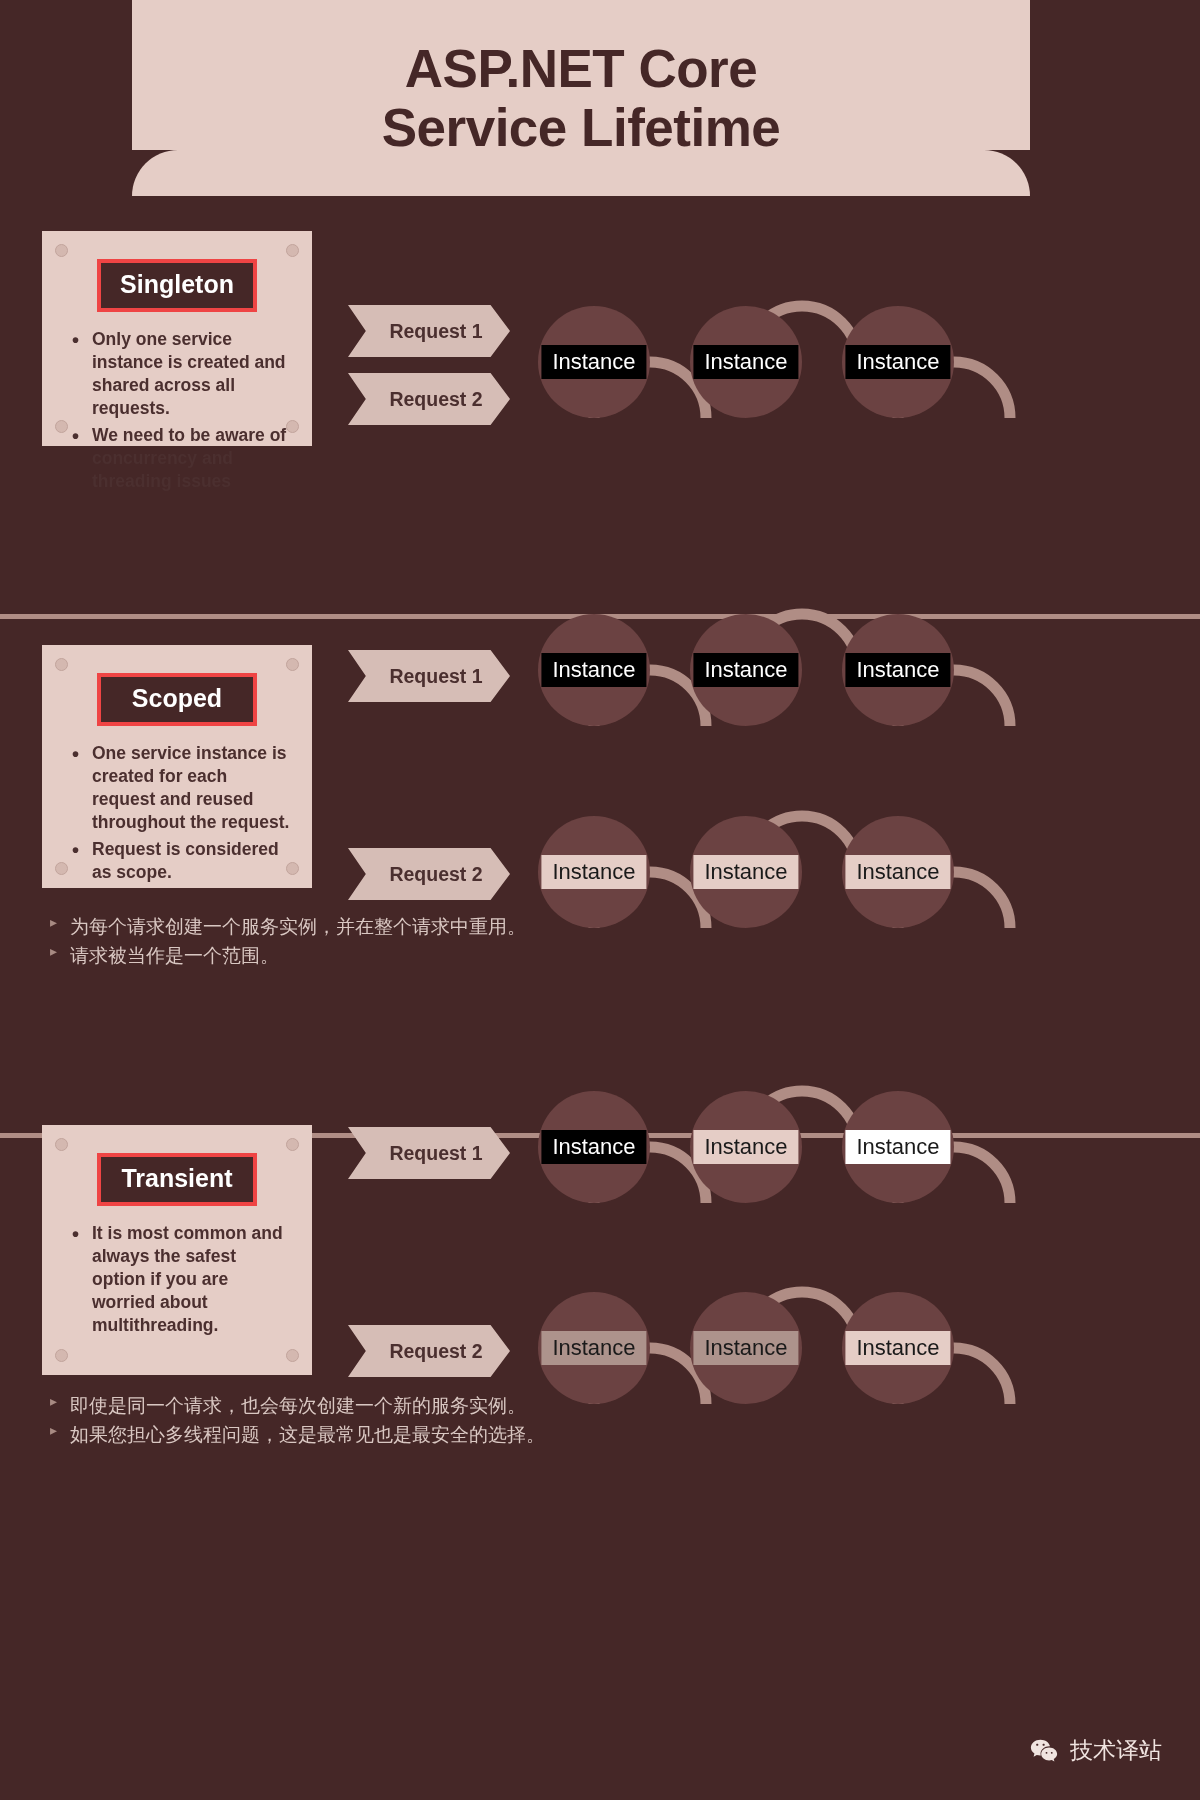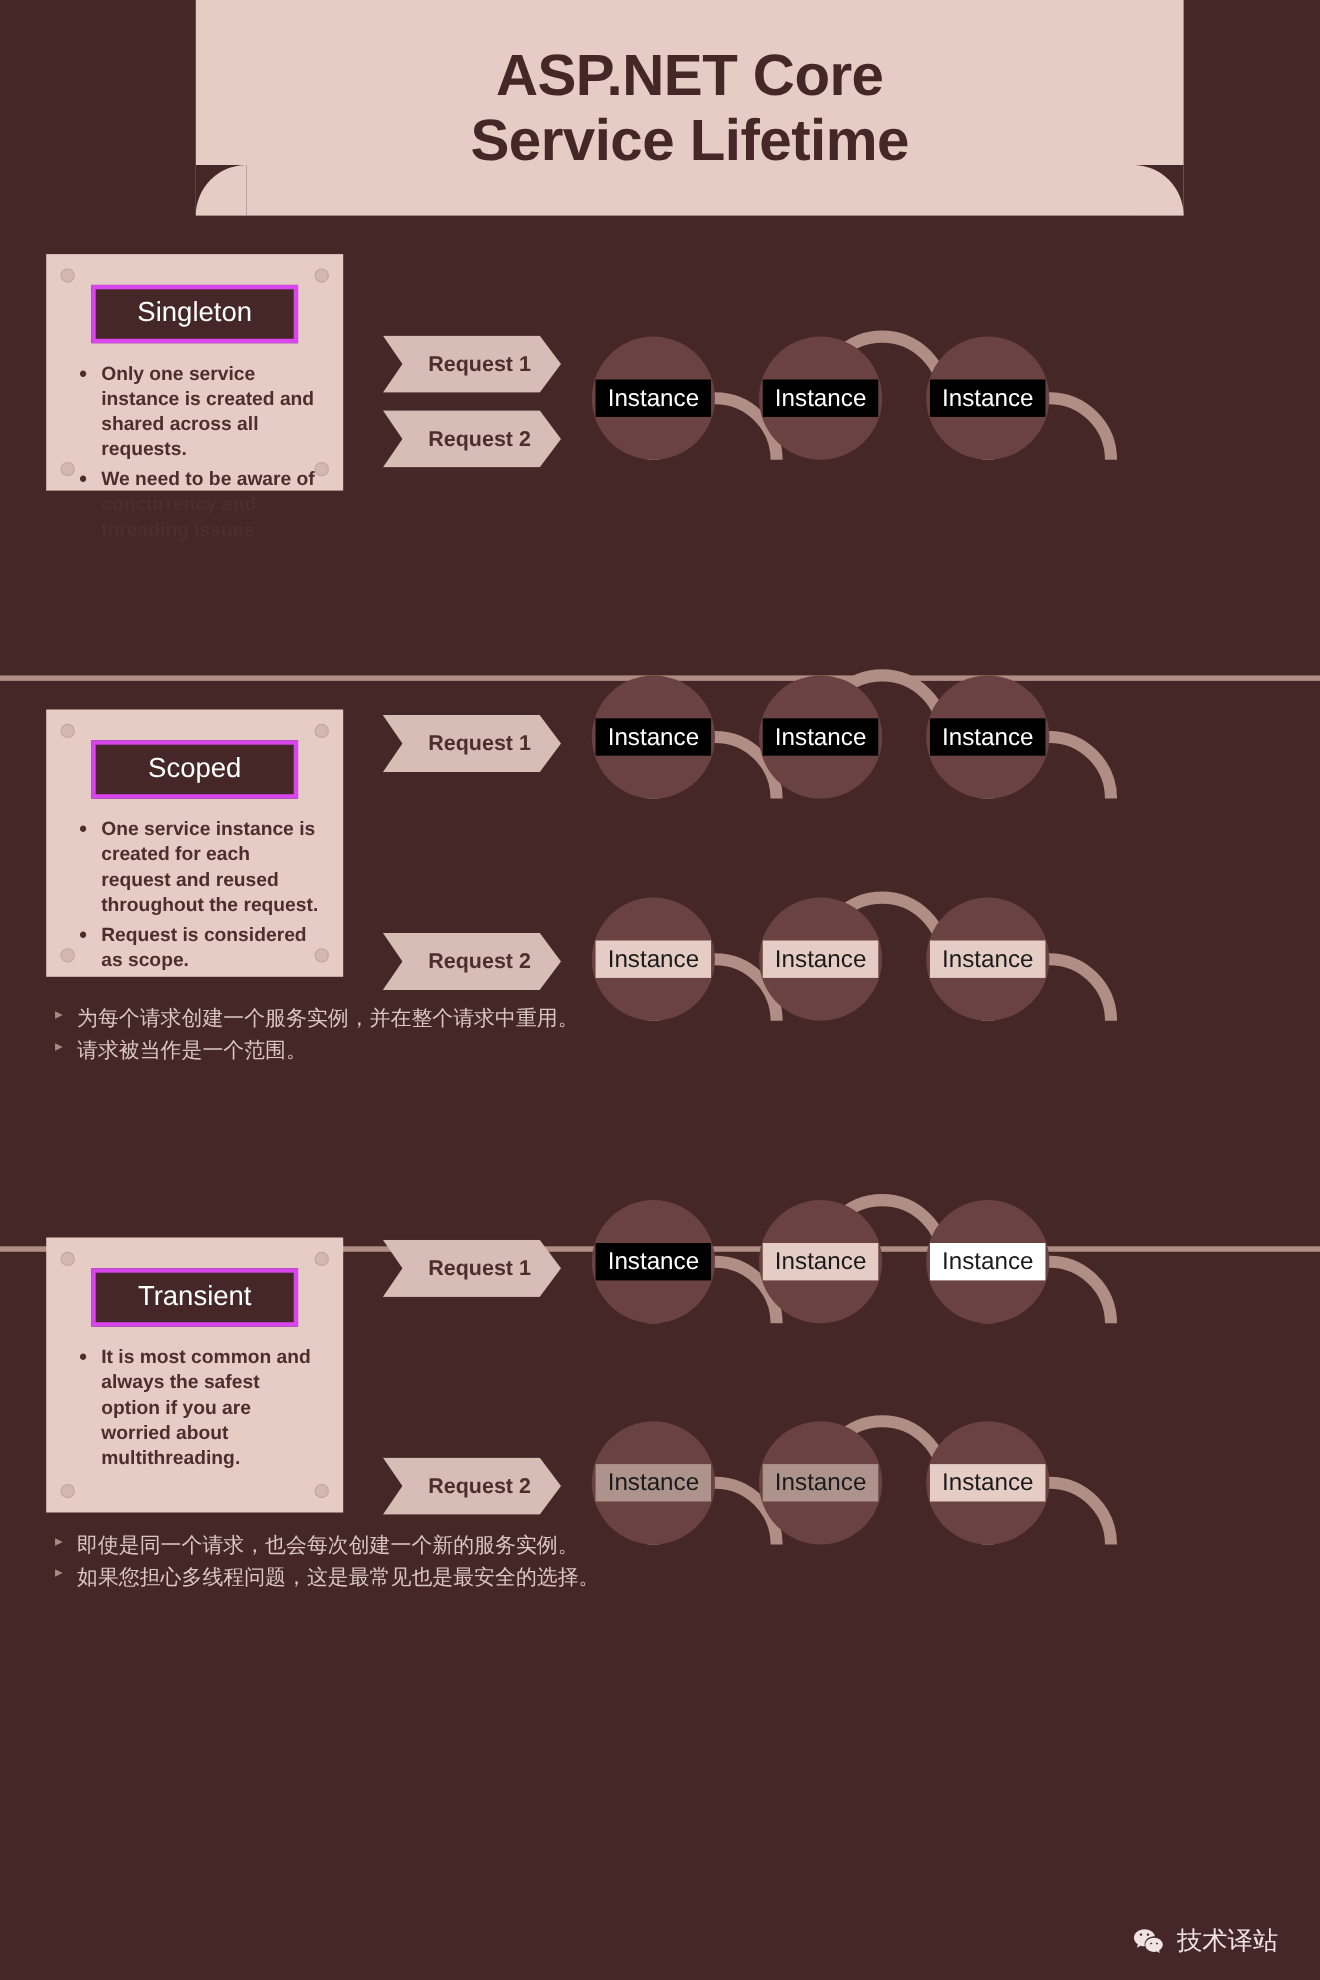--- a/index.html
+++ b/index.html
@@ -2,21 +2,21 @@
 <html><head>
 <meta charset="utf-8">
 <style>
   * { margin:0; padding:0; box-sizing:border-box; }
   html, body {
     width:1200px; height:1800px;
     background:#452727;
     font-family:"Liberation Sans", sans-serif;
     overflow:hidden;
   }
-  .page { position:relative; width:1200px; height:1800px; background:#452727;padding-left:46px; }
+  .page { position:relative; width:1200px; height:1800px; background:#452727; }
 
   
   .header-wrap { position:relative; width:1200px; height:196px; }
   .header-banner {
     position:absolute; left:132px; top:0; width:898px; height:196px;
     background:#e5cdc6;
   }
   .hdr-corner {
     position:absolute; width:46px; height:46px; background:#452727; top:150px;
   }
@@ -51,24 +51,24 @@
     position:absolute; width:13px; height:13px; border-radius:50%;
     background:#d4b8b0; border:1px solid #c2a49c;
   }
   .card-dot.tl { left:13px; top:13px; }
   .card-dot.tr { right:13px; top:13px; }
   .card-dot.bl { left:13px; bottom:13px; }
   .card-dot.br { right:13px; bottom:13px; }
 
   .card-title {
     margin:10px auto 16px auto;
-    background:#452727; border:4px solid #d946ef;
-    color:#ffffff; font-size:25px; font-weight:normal;
+    background:#452727; border:4px solid #ef4444;
+    color:#ffffff; font-size:25px; font-weight:bold;
     text-align:center; padding:7px 0 9px 0;
-    width:188px;
+    width:160px;
   }
   .card-list { list-style:none; padding-left:6px; }
   .card-list li {
     position:relative; padding-left:22px; margin-bottom:4px;
     color:#4b2f2f; font-size:17.5px; font-weight:bold; line-height:1.31;
   }
   .card-list li::before {
     content:"\2022"; position:absolute; left:2px; top:-1px;
     font-size:20px; color:#4b2f2f;
   }
@@ -112,21 +112,21 @@
   }
   .inst-black { background:#000000; color:#ffffff; }
   .inst-pink  { background:#e5cdc6; color:#1a1a1a; }
   .inst-white { background:#ffffff; color:#1a1a1a; }
   .inst-dark  { background:#ad938c; color:#1a1a1a; }
 
   .arcs { position:absolute; left:0; top:0; width:500px; height:160px; }
 
   
   .footer {
-    position:absolute; right:38px; bottom:20px;
+    position:absolute; right:38px; bottom:34px;
     display:flex; align-items:center; gap:11px;
   }
   .wechat-icon { width:30px; height:30px; }
   .footer-text {
     color:#f0e4e0; font-size:23px;
     font-family:"DejaVu Sans", sans-serif;
   }
 </style>
 </head>
 <body>

